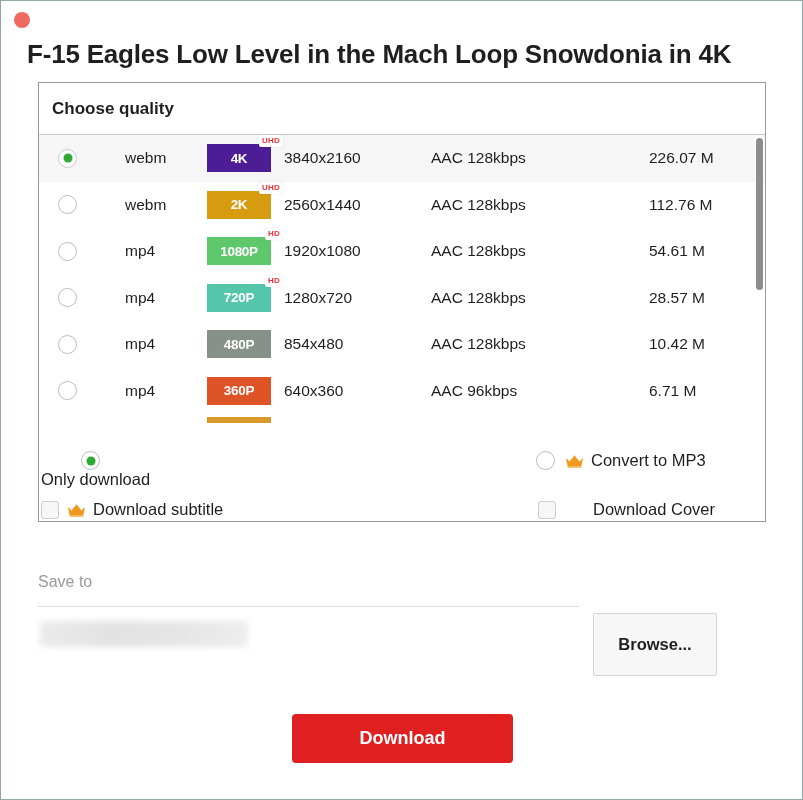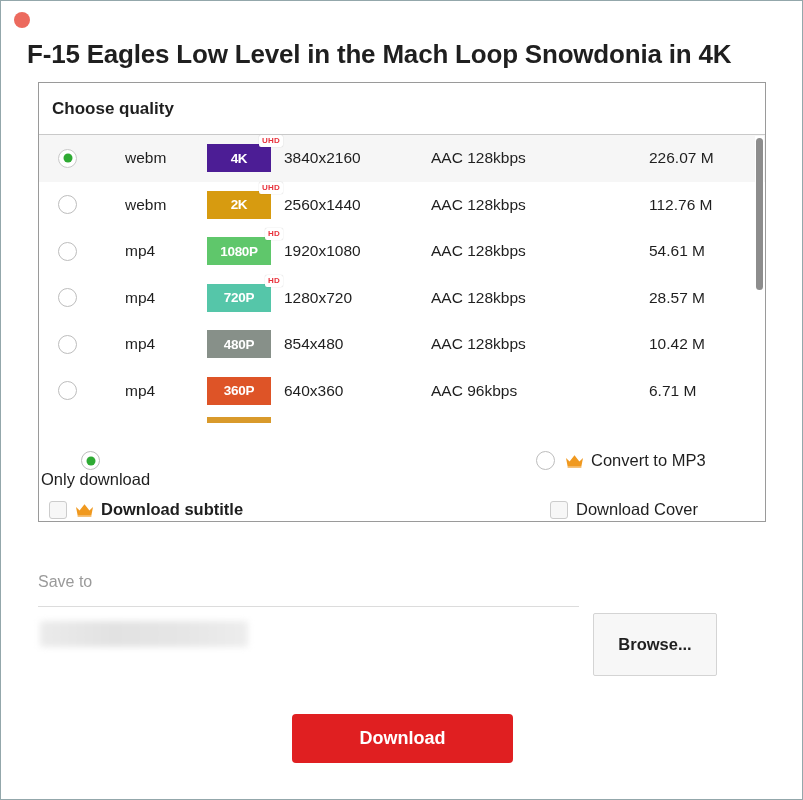--- a/index.html
+++ b/index.html
@@ -437,32 +437,32 @@
             <path d="M1 4 L4.6 7.4 L9.5 1.2 L14.4 7.4 L18 4 L16.4 12.2 L2.6 12.2 Z" fill="#f0991f"></path>
             <rect x="2.6" y="12.4" width="13.8" height="1.2" fill="#f0991f"></rect>
           </svg>
         </span>
         <span class="opt-label">Convert to MP3</span>
       </div>
     </div>
 
     <div class="opt-row">
 
-      <div class="opt" style="left:8px;font-weight:bold;">
+      <div class="opt" style="left:0;">
         <span class="opt-check"></span>
         <span class="crown">
           <svg width="19" height="14" viewBox="0 0 19 14">
             <path d="M1 4 L4.6 7.4 L9.5 1.2 L14.4 7.4 L18 4 L16.4 12.2 L2.6 12.2 Z" fill="#f0991f"></path>
             <rect x="2.6" y="12.4" width="13.8" height="1.2" fill="#f0991f"></rect>
           </svg>
         </span>
         <span class="opt-label">Download subtitle</span>
       </div>
 
-      <div class="opt" style="left:509px;">
+      <div class="opt" style="left:497px;gap:29px;">
         <span class="opt-check"></span>
         <span class="opt-label">Download Cover</span>
       </div>
     </div>
   </div>
 
   <div class="save-label">Save to</div>
   <div class="save-line"></div>
   <div class="save-path-redacted"></div>
   <div class="save-path-text"></div>

